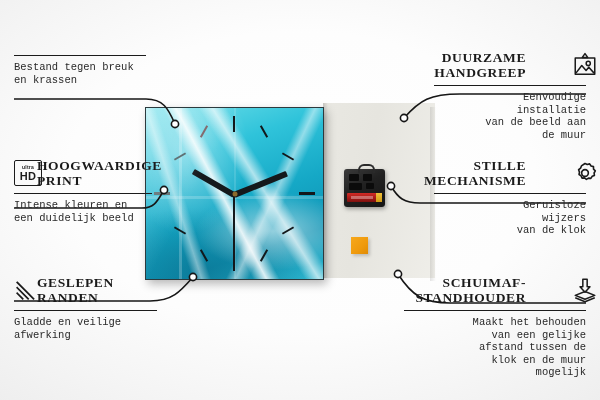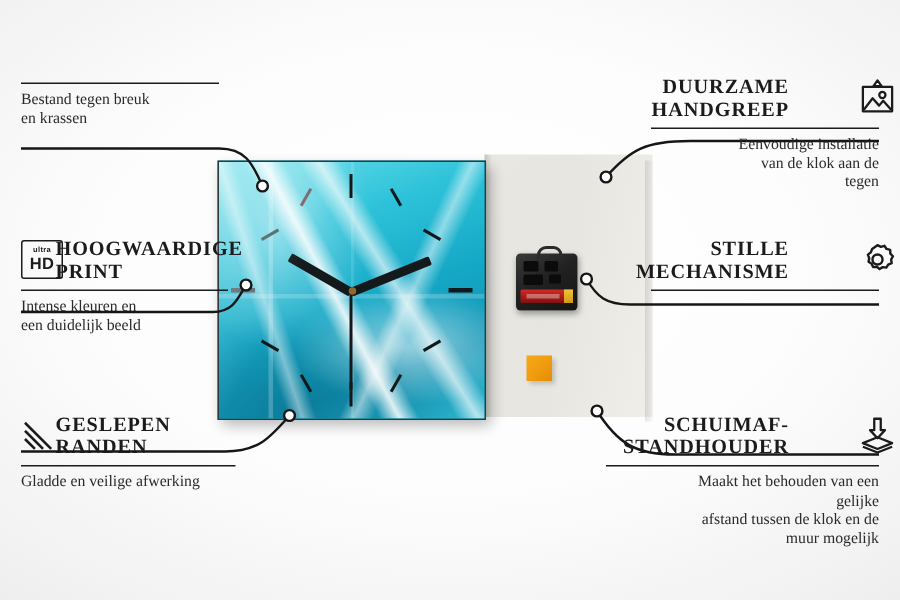--- a/index.html
+++ b/index.html
@@ -153,21 +153,21 @@
     color: #1b1b1b;
     text-transform: uppercase;
   }
   .feat.right .title { text-align: right; }
   .feat .rule {
     height: 1px;
     background: #1b1b1b;
     margin: 5px 0 5px 0;
   }
   .feat .desc {
-    font-family: Liberation Serif, serif;
+    font-family: Liberation Mono, monospace;
     font-size: 10.5px;
     line-height: 12.5px;
     color: #2a2a2a;
   }
   .feat.right .desc { text-align: right; margin-left: 48px; }
   .icon { flex: 0 0 auto; width: 14px; height: 26px; color:#1b1b1b; }
   .icon svg { display:block; width:26px; height:26px; }
 
   .hd-box{
     width:26px;height:24px;border:1.6px solid #1b1b1b;border-radius:2px;
@@ -315,38 +315,42 @@
           <path d="M12 1.5 L9.5 5 H14.5 Z"></path>
           <rect x="3" y="5.5" width="18" height="15"></rect>
           <circle cx="15" cy="10.5" r="1.9"></circle>
           <path d="M3.6 19.5 L9 12.5 L13 17 L15.5 14 L20.4 19.5"></path>
         </svg>
       </span>
     </div>
     <div class="rule"></div>
     <div class="desc">
       <span>Eenvoudige installatie</span><br>
-      <span>van de klok aan de tegen</span>
+      <span>van de beeld aan de muur</span>
     </div>
   </div>
 
   <div class="feat right" style="right:14px; top:158px; width:152px;">
     <div class="head">
       <span class="title">
         <span>STILLE</span><br>
         <span>MECHANISME</span>
       </span>
       <span class="icon">
         <svg viewBox="0 0 24 24" fill="none" stroke="currentColor" stroke-width="1.5" stroke-linejoin="round">
           <path d="M12 3.2 l2.1 1.0 2.2-.6 1.3 1.9 2.2.6 .1 2.3 1.6 1.6 -1.1 2.0 .3 2.2 -2.1 .9 -1.2 1.9 -2.2-.3 -1.9 1.2 -1.7-1.4 -2.3 .2 -.9-2.1 -1.9-1.2 .4-2.2 -.8-2.2 1.8-1.4 .8-2.1z"></path>
           <circle cx="12" cy="12" r="3.1"></circle>
         </svg>
       </span>
     </div>
     <div class="rule"></div>
+    <div class="desc">
+      <span>Geruisloze wijzers</span><br>
+      <span>van de klok</span>
+    </div>
   </div>
 
   <div class="feat right" style="right:14px; top:275px; width:182px;">
     <div class="head">
       <span class="title">
         <span>SCHUIMAF-</span><br>
         <span>STANDHOUDER</span>
       </span>
       <span class="icon">
         <svg viewBox="0 0 24 24" fill="none" stroke="currentColor" stroke-width="1.4" stroke-linejoin="round">

